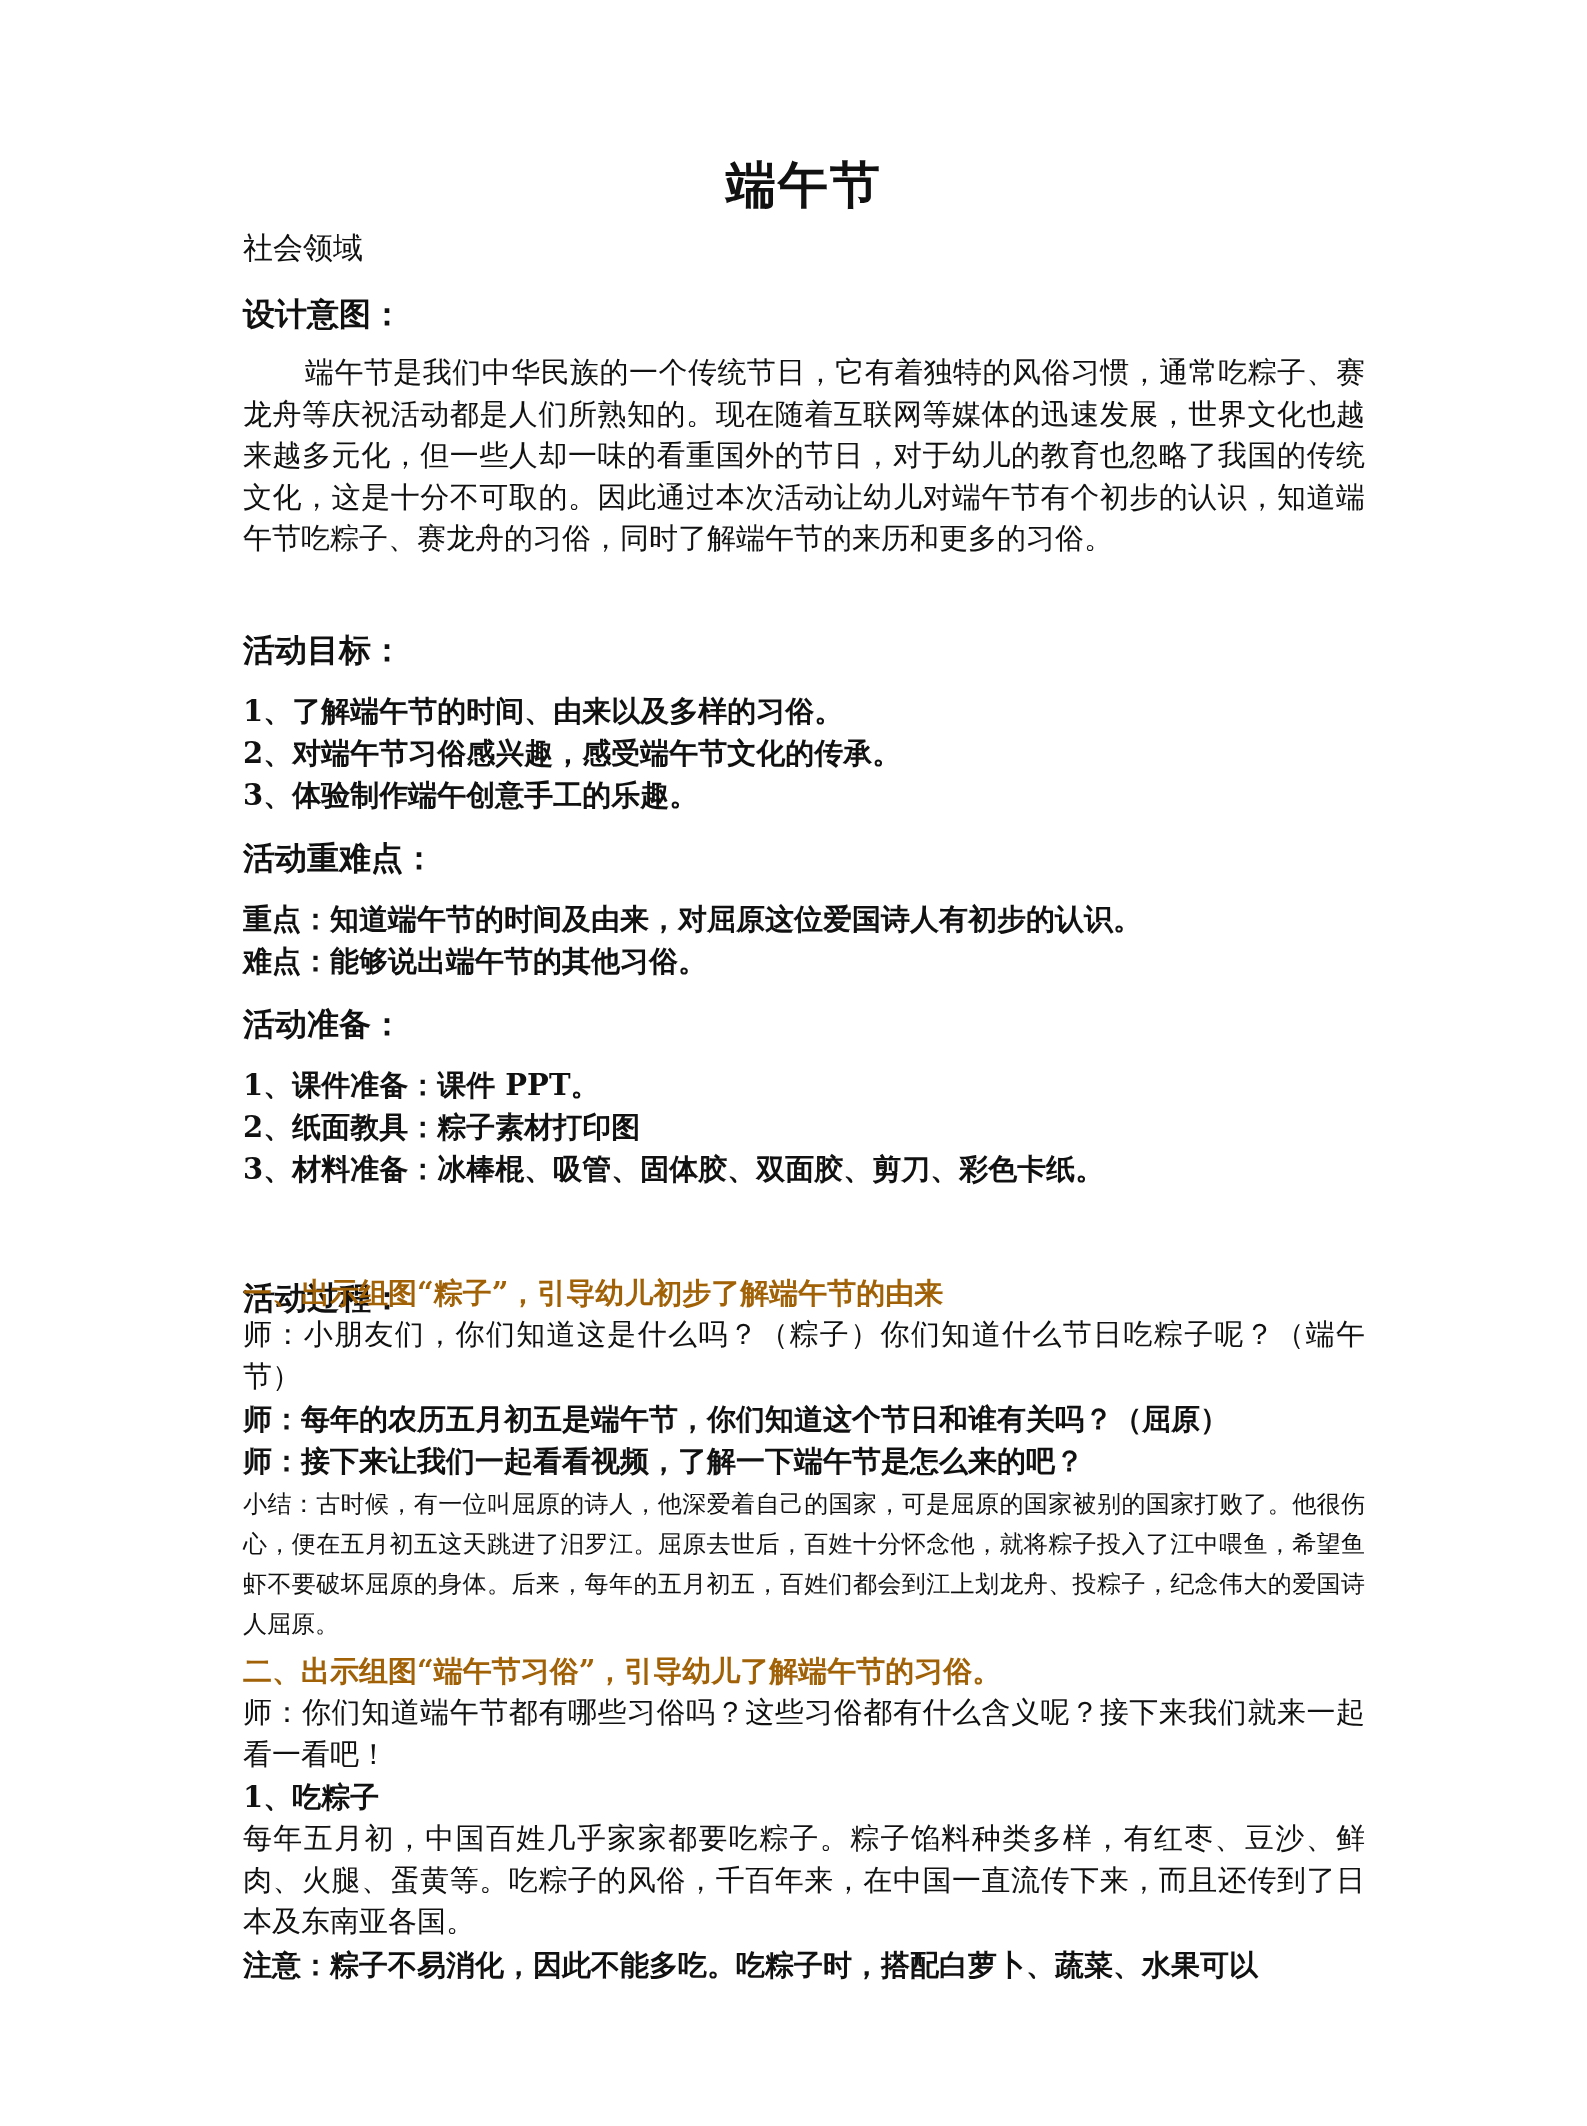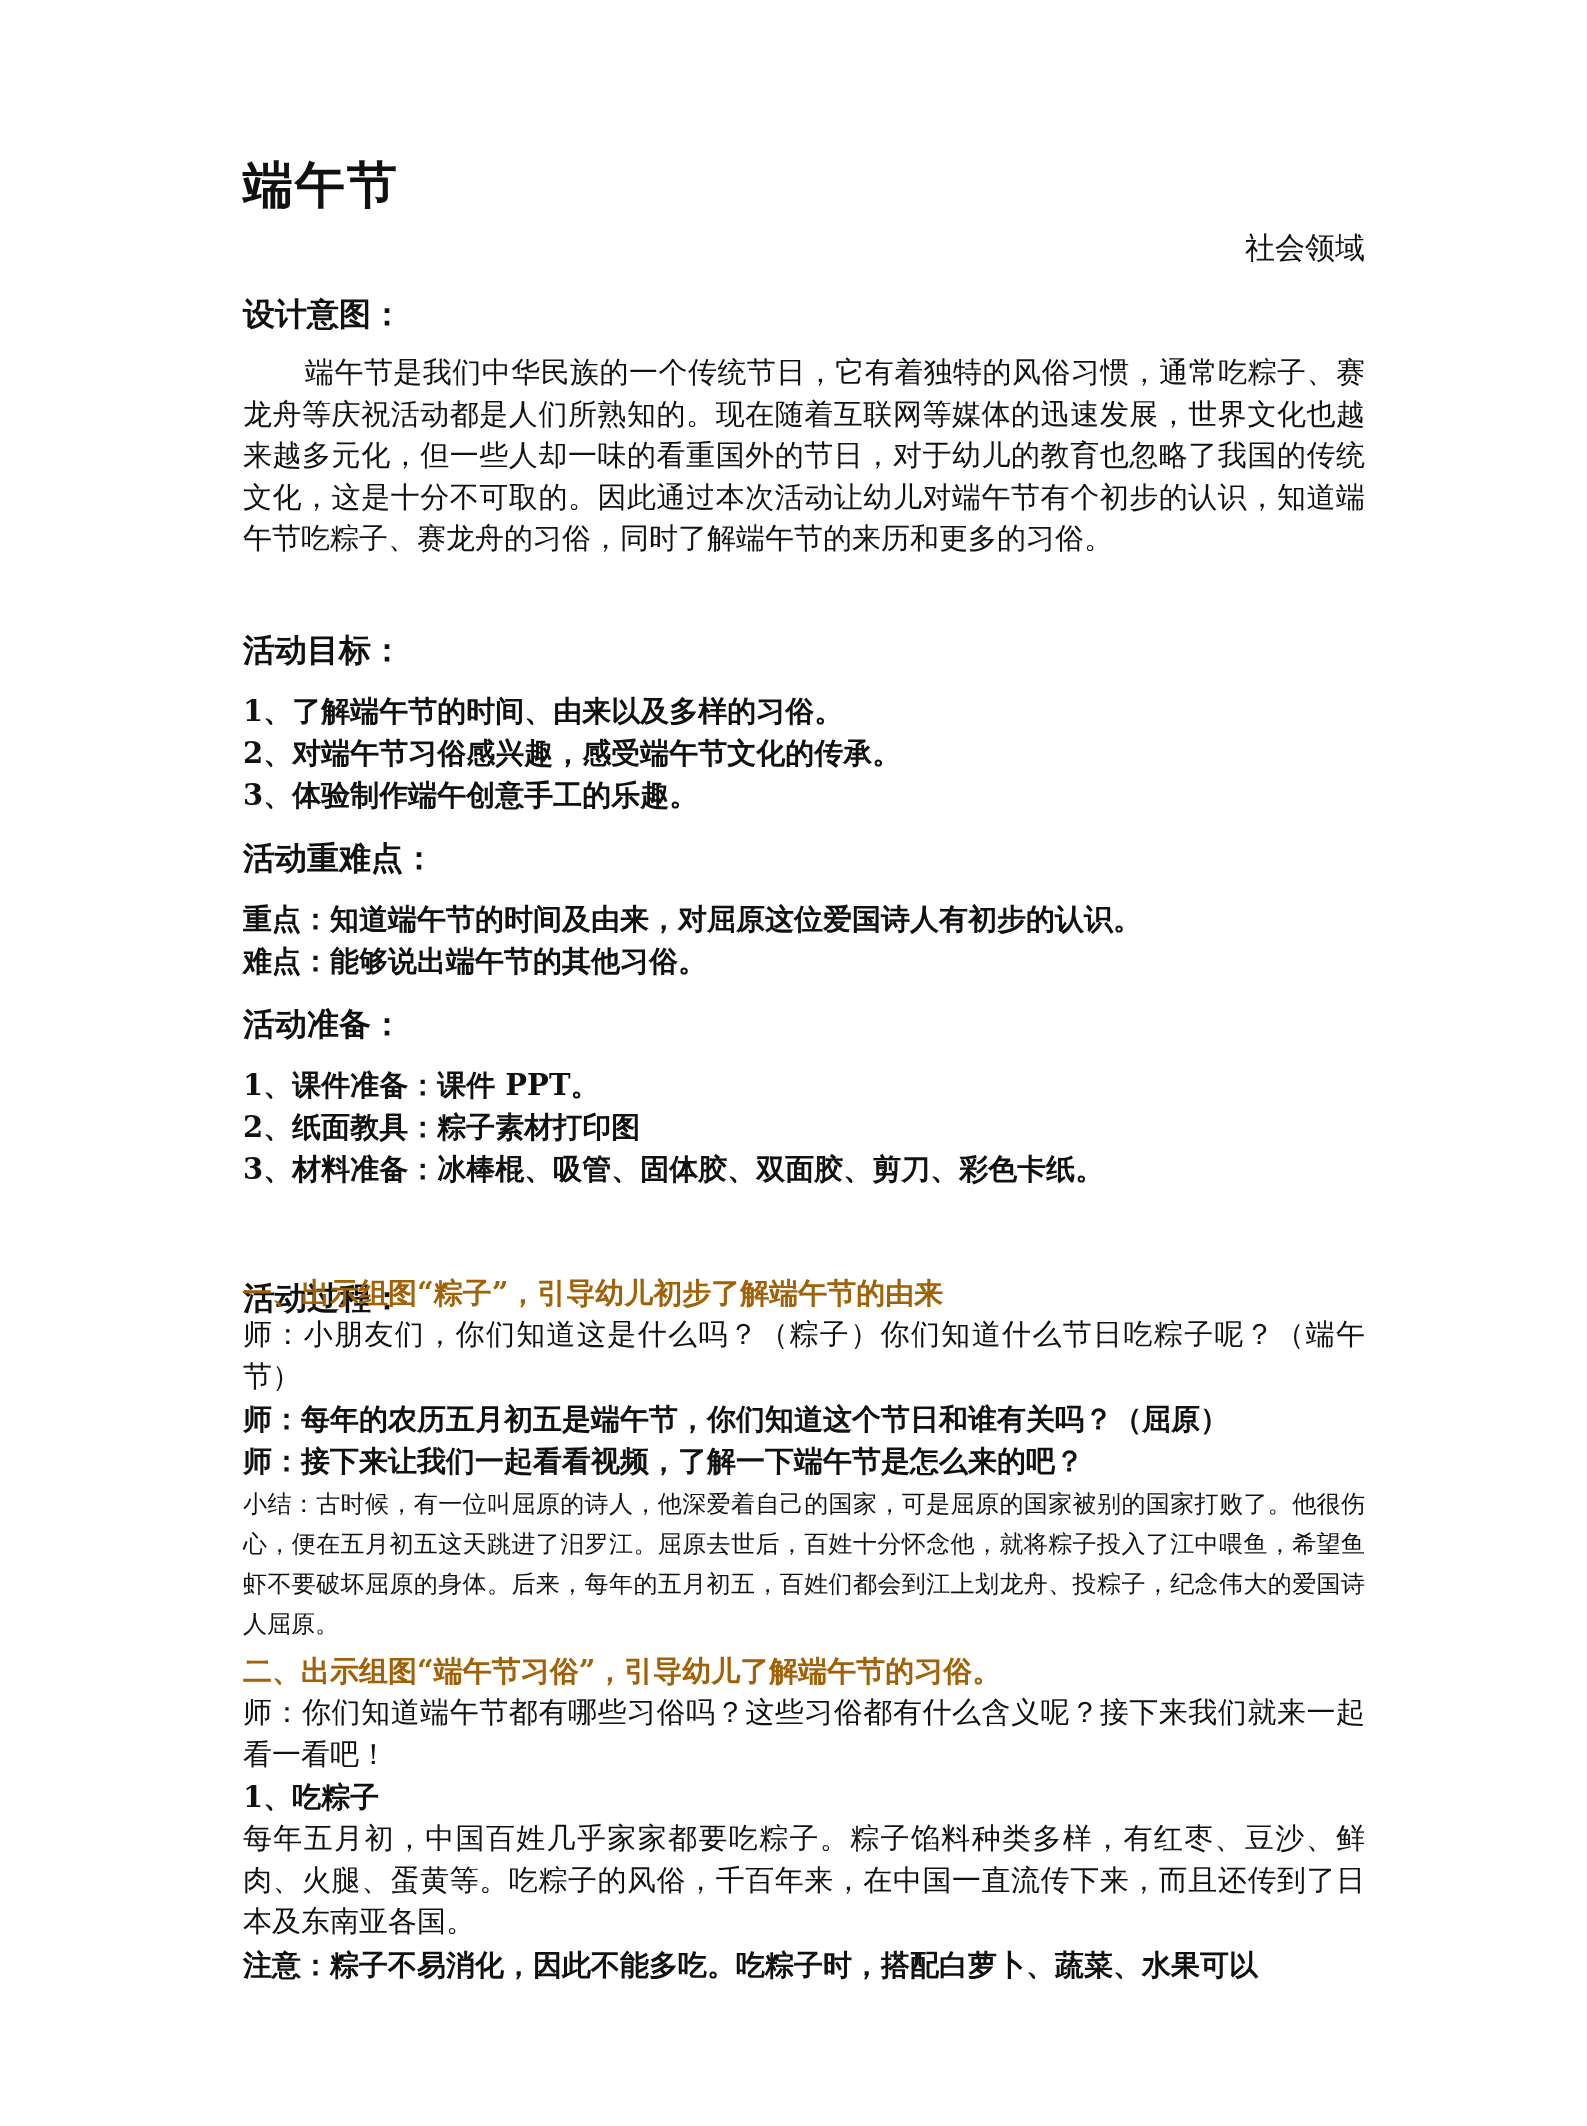--- a/index.html
+++ b/index.html
@@ -1,21 +1,21 @@
 <!DOCTYPE html>
 <html><head>
 <meta charset="utf-8">
 <style>
   html, body { margin: 0; padding: 0; background: #ffffff; }
   body { width: 1587px; height: 2126px; position: relative; overflow: hidden;
          font-family: "DejaVu Serif", "Liberation Serif", serif; color: #111; }
   .page { position: absolute; left: 243px; top: 0; width: 1122px; }
-  .title { position: absolute; top: 150px; left: 0; width: 1122px; 
+  .title { position: absolute; top: 150px; left: 0; width: 1122px; text-align: center;
            font-size: 50px; font-weight: bold; letter-spacing: 2px; line-height: 70px; }
-  .subtitle { position: absolute; top: 228px; left: 0; width: 1122px; text-align: right;
+  .subtitle { position: absolute; top: 228px; left: 0; width: 1122px; text-align: left;
               font-size: 30px; line-height: 40px; }
   .h { position: absolute; left: 0; font-size: 32px; font-weight: bold; line-height: 44px; }
   .p { position: absolute; left: 0; width: 1122px; font-size: 29px; line-height: 41.5px; text-align: justify; }
   .indent { text-indent: 62px; }
   .line { position: absolute; left: 0; font-size: 29px; line-height: 42px; white-space: nowrap; font-weight: bold; }
   .sub { color: #a16207; font-weight: bold; }
   .small { font-size: 24px; line-height: 40px; }
 </style>
 </head>
 <body>

